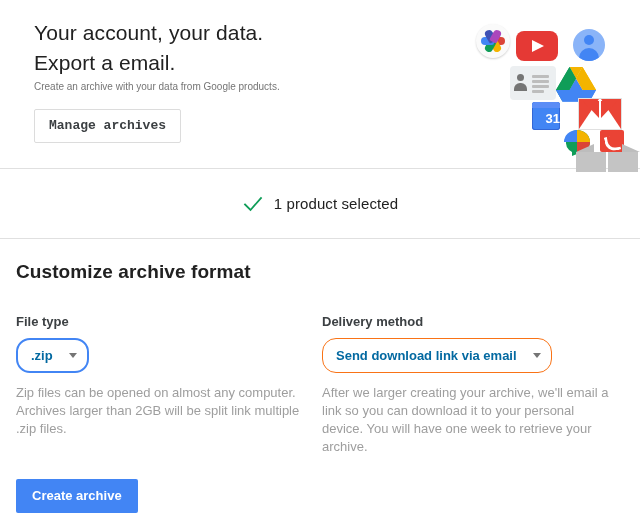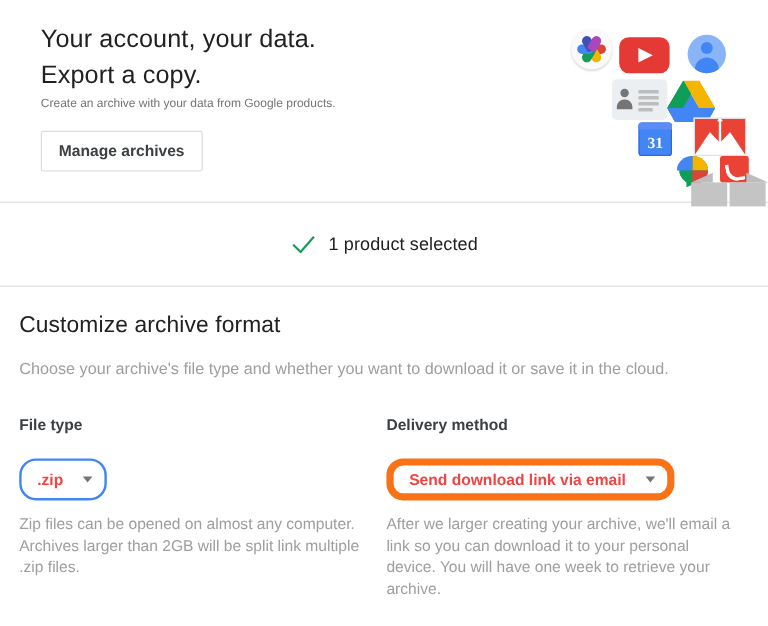--- a/index.html
+++ b/index.html
@@ -46,21 +46,21 @@
   .btn-outline {
     display: inline-block;
     margin-top: 13px;
     padding: 9px 14px 10px 14px;
     border: 1px solid #dcdcdc;
     border-radius: 2px;
     background: #fff;
     font-size: 13px;
     font-weight: bold;
     color: #3c4043;
-    font-family: Liberation Sans, sans-serif;
+    font-family: Liberation Mono, monospace;
     cursor: pointer;
     line-height: 13px;
   }
 
   
   .icon-cluster {
     position: absolute;
     right: 0px;
     top: 14px;
     width: 176px;
@@ -162,25 +162,25 @@
     box-shadow: inset 0 0 0 1px #3367d6;
   }
   .cal-top {
     position: absolute; left: 0; right: 0; top: 0; height: 6px;
     background: #5c8df6;
     border-radius: 3px 3px 0 0;
   }
   .cal-num {
     position: absolute;
     left: 0; right: 0; top: 7px;
-    text-align: center;
+    text-align: right;
     font-size: 13px;
     font-weight: bold;
     color: #fff;
-    font-family: Liberation Serif, serif;
+    font-family: Liberation Sans, sans-serif;
     line-height: 19px;
   }
 
   
   .ico-gmail { left: 114px; top: 84px; width: 44px; height: 32px; }
   .gm-body {
     width: 100%; height: 100%;
     background: #fff;
     border: 1.5px solid #e0e0e0;
     box-sizing: border-box;
@@ -296,21 +296,21 @@
     color: #212121;
     letter-spacing: 0.1px;
   }
 
   
   .customize {
     padding: 20px 16px 0 16px;
   }
   .section-title {
     font-size: 19px;
-    font-weight: 400;
+    font-weight: 700;
     color: #212121;
     line-height: 26px;
     letter-spacing: 0.1px;
   }
   .section-desc {
     margin-top: 14px;
     font-size: 13.5px;
     color: #9e9e9e;
     line-height: 18px;
   }
@@ -323,40 +323,40 @@
   .col-left { width: 306px; }
   .col-right { width: 300px; }
 
   .field-label {
     font-size: 13px;
     font-weight: bold;
     color: #3c4043;
     line-height: 16px;
   }
   .select-box {
-    margin-top: 20px;
+    margin-top: 8px;
     display: inline-flex;
     align-items: center;
     justify-content: space-between;
     height: 35px;
     box-sizing: border-box;
     border-radius: 14px;
     background: #fff;
     padding: 0 10px 0 13px;
     cursor: pointer;
     font-size: 13px;
     font-weight: bold;
-    color: #ef4444;
+    color: #0369a1;
   }
   .select-box.focused {
     border: 2px solid #4285f4;
     min-width: 72px;
   }
   .select-box.normal {
-    border: 6px solid #f97316;
+    border: 1px solid #f97316;
     min-width: 200px;
   }
   .caret {
     margin-left: 16px;
     width: 0; height: 0;
     border-left: 4.5px solid transparent;
     border-right: 4.5px solid transparent;
     border-top: 5px solid #757575;
     flex: 0 0 auto;
   }
@@ -387,21 +387,21 @@
 </head>
 <body>
 
 <div class="page">
 
   
   <div class="hero">
 
     <div class="hero-title">
       <span>Your account, your data.</span>
-      <span class="line2">Export a copy.</span>
+      <span class="line2">Export a email.</span>
     </div>
 
     <div class="hero-sub">Create an archive with your data from Google products.</div>
 
     <button class="btn-outline">Manage archives</button>
 
     
     <div class="icon-cluster">
 
       <div class="ico ico-photos">
@@ -500,21 +500,20 @@
     </div>
     <div class="selected-text">1 product selected</div>
   </div>
 
   <div class="divider"></div>
 
   
   <div class="customize">
 
     <div class="section-title">Customize archive format</div>
-    <div class="section-desc">Choose your archive's file type and whether you want to download it or save it in the cloud.</div>
 
     <div class="cols">
 
       <div class="col col-left">
         <div class="field-label">File type</div>
         <div class="select-box focused">
           <span>.zip</span>
           <span class="caret"></span>
         </div>
         <div class="help-text">Zip files can be opened on almost any computer. Archives larger than 2GB will be split link multiple .zip files.</div>

